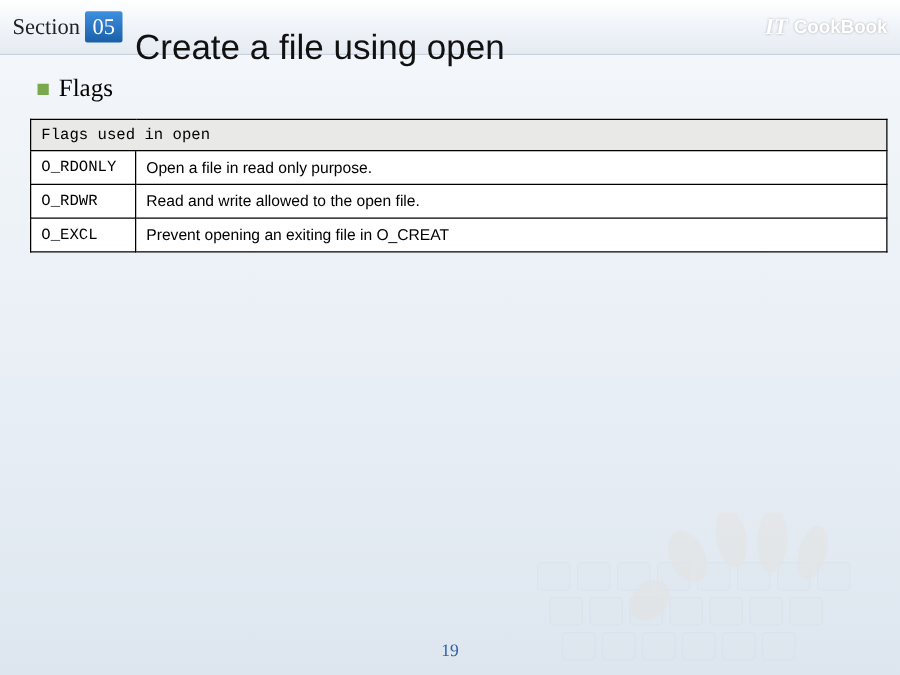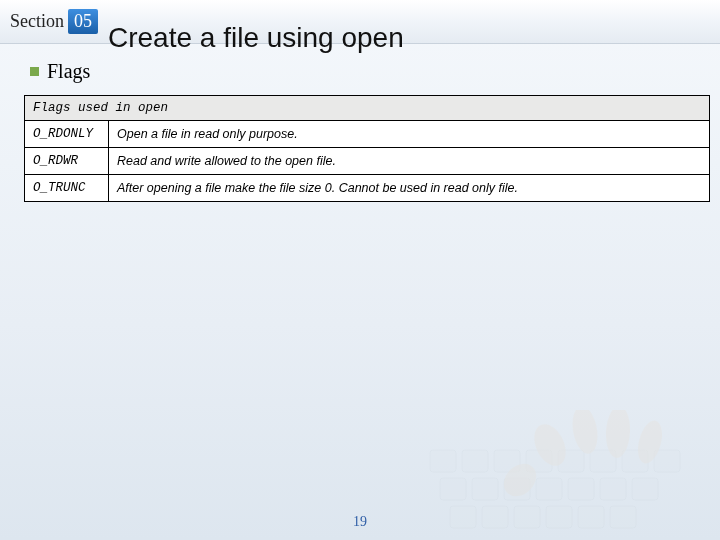--- a/index.html
+++ b/index.html
@@ -81,21 +81,20 @@
   .bullet-text {
     font-family: Georgia, serif;
     font-size: 20px;
     color: #000;
   }
   .flags-table {
     width: 100%;
     border-collapse: collapse;
     background: #fff;
     font-size: 12.5px;
-    font-style: italic;
   }
   .flags-table th {
     background: #e9e9e8;
     text-align: left;
     font-weight: normal;
     border: 1px solid #000;
     padding: 5px 8px;
     font-family: "Courier New", monospace;
   }
   .flags-table td {
@@ -132,20 +131,24 @@
   }
   .keyboard-bg svg { width: 100%; height: 100%; }
 </style>
 </head>
 <body>
 
 <div class="header">
   <span class="section-label">Section</span>
   <span class="section-num-box">05</span>
   <span class="slide-title">Create a file using open</span>
+  <div class="brand">
+    <span class="brand-it">IT</span>
+    <span class="brand-cookbook">CookBook</span>
+  </div>
 </div>
 
 <div class="content">
   <div class="bullet-row">
     <div class="green-bullet"></div>
     <span class="bullet-text">Flags</span>
   </div>
 
   <div class="table-wrapper">
     <table class="flags-table">
@@ -157,22 +160,22 @@
       <tbody>
         <tr>
           <td class="flag-col">O_RDONLY</td>
           <td>Open a file in read only purpose.</td>
         </tr>
         <tr>
           <td class="flag-col">O_RDWR</td>
           <td>Read and write allowed to the open file.</td>
         </tr>
         <tr>
-          <td class="flag-col">O_TRUNC</td>
-          <td>After opening a file make the file size 0. Cannot be used in read only file.</td>
+          <td class="flag-col">O_EXCL</td>
+          <td>Prevent opening an exiting file in O_CREAT</td>
         </tr>
       </tbody>
     </table>
   </div>
 </div>
 
 <div class="keyboard-bg">
   <svg viewBox="0 0 300 130">
     <g fill="#dfe7ee" stroke="#cfd8e0" stroke-width="1">
       <rect x="10" y="40" width="26" height="22" rx="3"></rect>

